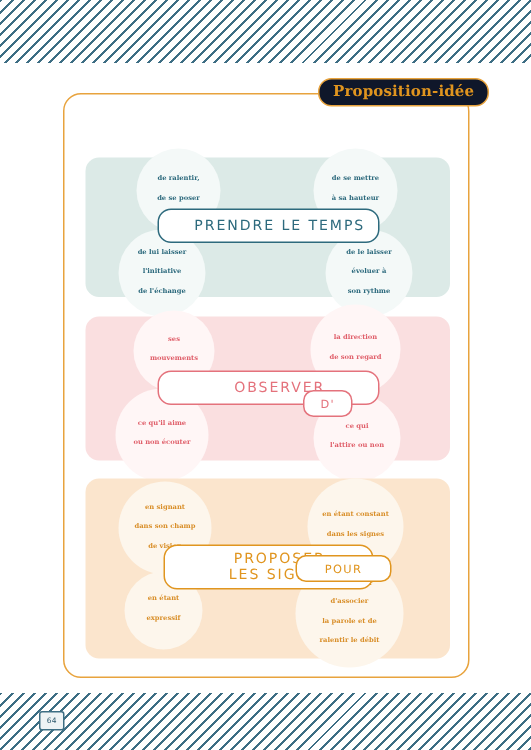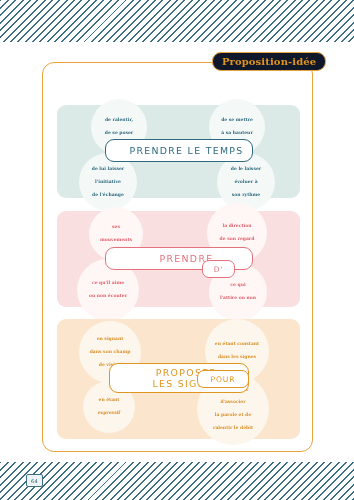--- a/index.html
+++ b/index.html
@@ -167,21 +167,21 @@
     font-size: 7.6px;
     letter-spacing: 0.9px;
     z-index: 7;
     box-sizing: border-box;
   }
   #connector-d {
     left: 159px; top: 197px; width: 33px; height: 18px;
     border: 1.3px solid #e4727c; color: #e4727c;
   }
   #connector-pour {
-    left: 154px; top: 307px; width: 52px; height: 18px;
+    left: 154px; top: 307px; width: 64px; height: 18px;
     border: 1.3px solid #e0951f; color: #e0951f;
   }
 </style>
 </head>
 <body>
 
 <div class="hatch-band" id="hatch-top"></div>
 <div class="hatch-band" id="hatch-bottom"></div>
 
 <div id="page-number-chip">64</div>
@@ -252,21 +252,21 @@
       </div>
     </div>
 
     <div class="bubble" style="left:152px; top:52px;  width:58px; height:58px;">
       <div>
         <span>ce qui</span><br>
         <span>l'attire ou non</span>
       </div>
     </div>
 
-    <div class="pill" id="pill-observer">PRENDRE</div>
+    <div class="pill" id="pill-observer">OBSERVER</div>
   </div>
 
   <div class="connector" id="connector-pour">POUR</div>
 
   <div class="section" id="section-proposer">
 
     <div class="bubble" style="left:22px;  top:2px;   width:62px; height:62px;">
       <div>
         <span>en signant</span><br>
         <span>dans son champ</span><br>

